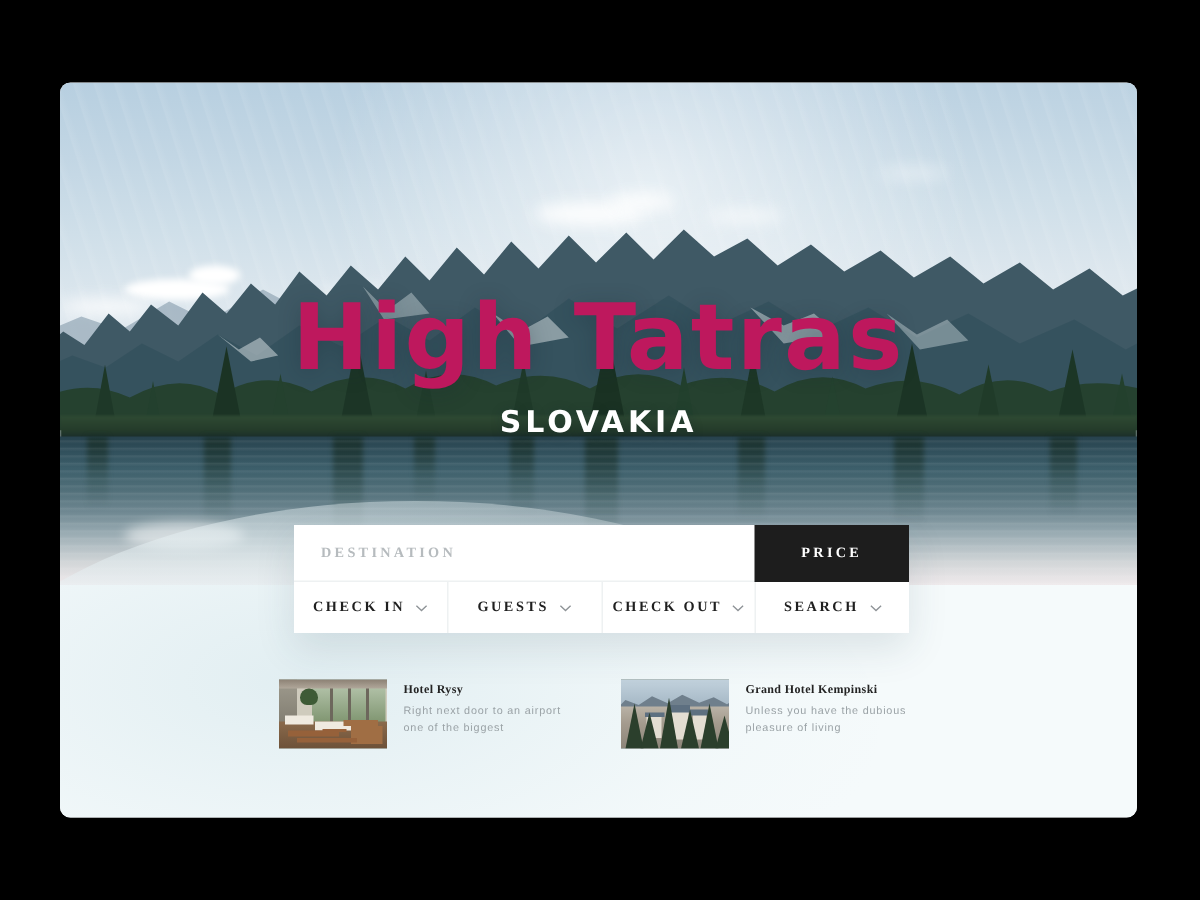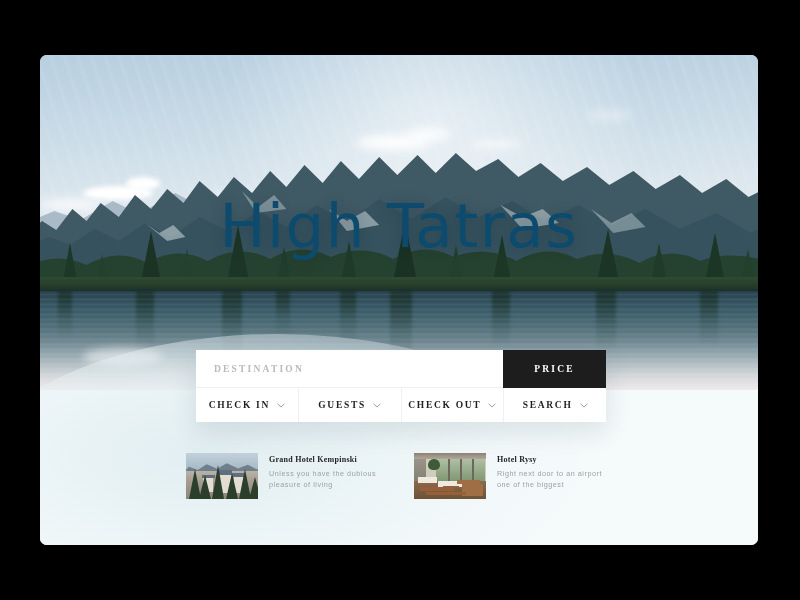--- a/index.html
+++ b/index.html
@@ -157,22 +157,22 @@
     position: absolute;
     left: 0; right: 0;
     top: 140px;
     text-align: center;
     z-index: 6;
   }
   #hero-title {
     font-family: "DejaVu Sans", sans-serif;
     font-size: 61px;
     line-height: 1;
-    font-weight: 400;
-    color: #0c4a6e;
+    font-weight: 700;
+    color: #be185d;
     letter-spacing: 1.5px;
     text-shadow: 0 2px 14px rgba(20,40,50,.28);
   }
   #hero-subtitle {
     margin-top: 13px;
     font-family: "DejaVu Sans", sans-serif;
     font-size: 20px;
     font-weight: 700;
     color: #ffffff;
     letter-spacing: 2.6px;
@@ -449,20 +449,21 @@
       <div class="refl-tree" style="left:452px;height:60px;width:18px;"></div>
       <div class="refl-tree" style="left:556px;height:64px;width:20px;"></div>
       <div class="refl-tree" style="left:660px;height:58px;width:18px;"></div>
       <div class="refl-cloud" style="left:6%;top:58%;width:80px;height:18px;"></div>
       <div class="refl-cloud" style="left:22%;top:72%;width:60px;height:14px;opacity:.6;"></div>
       <div class="water-refl"></div>
     </div>
 
     <div id="hero-text">
       <div id="hero-title">High Tatras</div>
+      <div id="hero-subtitle">SLOVAKIA</div>
     </div>
   </div>
 
   <div id="page-body"></div>
 
   <div id="search-panel">
 
     <div id="destination-row">
       <input id="destination-input" type="text" placeholder="DESTINATION" style="">
       <button id="search-button">PRICE</button>
@@ -503,44 +504,20 @@
           <svg viewBox="0 0 8 5">
               <path d="M0.6 0.8 L4 4 L7.4 0.8" fill="none" stroke="#8e9397" stroke-width="0.9"></path>
             </svg>
         </span>
       </div>
 
     </div>
   </div>
 
   <div id="results">
-
-    <div class="result-card">
-      <div class="thumb">
-        <div class="t1-sky"></div>
-        <div class="t1-mtn"></div>
-        <div class="t1-town"></div>
-        <div class="t1-wall" style="left:46%;top:44%;width:16%;height:42%;"></div>
-        <div class="t1-roof" style="left:44%;top:38%;width:20%;height:9%;"></div>
-        <div class="t1-wall" style="left:66%;top:50%;width:13%;height:36%;"></div>
-        <div class="t1-roof" style="left:64%;top:44%;width:17%;height:8%;"></div>
-        <div class="t1-wall" style="left:24%;top:52%;width:14%;height:32%;"></div>
-        <div class="t1-roof" style="left:22%;top:47%;width:18%;height:7%;"></div>
-        <div class="t1-tree" style="left:4%;"></div>
-        <div class="t1-tree" style="left:18%;border-bottom-width:24px;"></div>
-        <div class="t1-tree" style="left:36%;border-bottom-width:34px;"></div>
-        <div class="t1-tree" style="left:56%;border-bottom-width:26px;"></div>
-        <div class="t1-tree" style="left:74%;border-bottom-width:30px;"></div>
-        <div class="t1-tree" style="left:88%;border-bottom-width:22px;"></div>
-      </div>
-      <div class="result-text">
-        <div class="result-title">Grand Hotel Kempinski</div>
-        <div class="result-desc">Unless you have the dubious pleasure of living</div>
-      </div>
-    </div>
 
     <div class="result-card">
       <div class="thumb">
         <div class="t2-bg"></div>
         <div class="t2-win" style="left:30%;width:68%;"></div>
         <div class="t2-mull" style="left:47%;"></div>
         <div class="t2-mull" style="left:64%;"></div>
         <div class="t2-mull" style="left:81%;"></div>
         <div class="t2-wallL"></div>
         <div class="t2-ceil"></div>
@@ -553,14 +530,38 @@
         <div class="t2-chair" style="left:66%;top:68%;width:30%;height:26%;"></div>
         <div class="t2-wood" style="left:8%;top:74%;width:48%;height:8%;"></div>
         <div class="t2-wood" style="left:16%;top:84%;width:56%;height:7%;"></div>
       </div>
       <div class="result-text">
         <div class="result-title">Hotel Rysy</div>
         <div class="result-desc">Right next door to an airport one of the biggest</div>
       </div>
     </div>
 
+    <div class="result-card">
+      <div class="thumb">
+        <div class="t1-sky"></div>
+        <div class="t1-mtn"></div>
+        <div class="t1-town"></div>
+        <div class="t1-wall" style="left:46%;top:44%;width:16%;height:42%;"></div>
+        <div class="t1-roof" style="left:44%;top:38%;width:20%;height:9%;"></div>
+        <div class="t1-wall" style="left:66%;top:50%;width:13%;height:36%;"></div>
+        <div class="t1-roof" style="left:64%;top:44%;width:17%;height:8%;"></div>
+        <div class="t1-wall" style="left:24%;top:52%;width:14%;height:32%;"></div>
+        <div class="t1-roof" style="left:22%;top:47%;width:18%;height:7%;"></div>
+        <div class="t1-tree" style="left:4%;"></div>
+        <div class="t1-tree" style="left:18%;border-bottom-width:24px;"></div>
+        <div class="t1-tree" style="left:36%;border-bottom-width:34px;"></div>
+        <div class="t1-tree" style="left:56%;border-bottom-width:26px;"></div>
+        <div class="t1-tree" style="left:74%;border-bottom-width:30px;"></div>
+        <div class="t1-tree" style="left:88%;border-bottom-width:22px;"></div>
+      </div>
+      <div class="result-text">
+        <div class="result-title">Grand Hotel Kempinski</div>
+        <div class="result-desc">Unless you have the dubious pleasure of living</div>
+      </div>
+    </div>
+
   </div>
 </div>
 
 </body></html>

